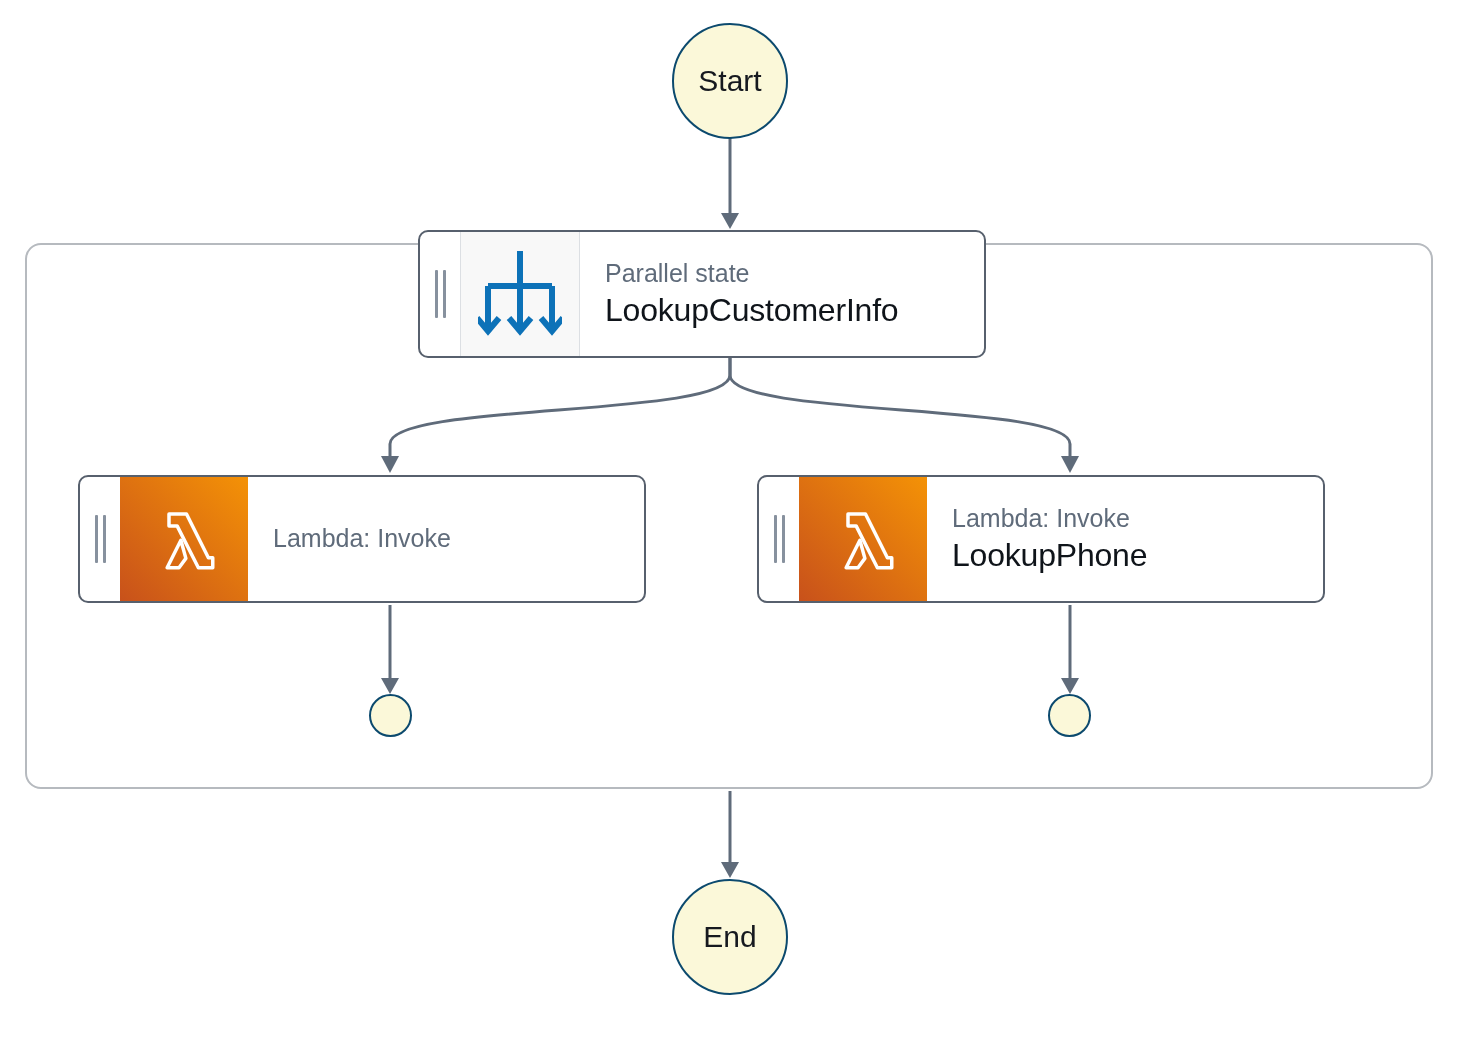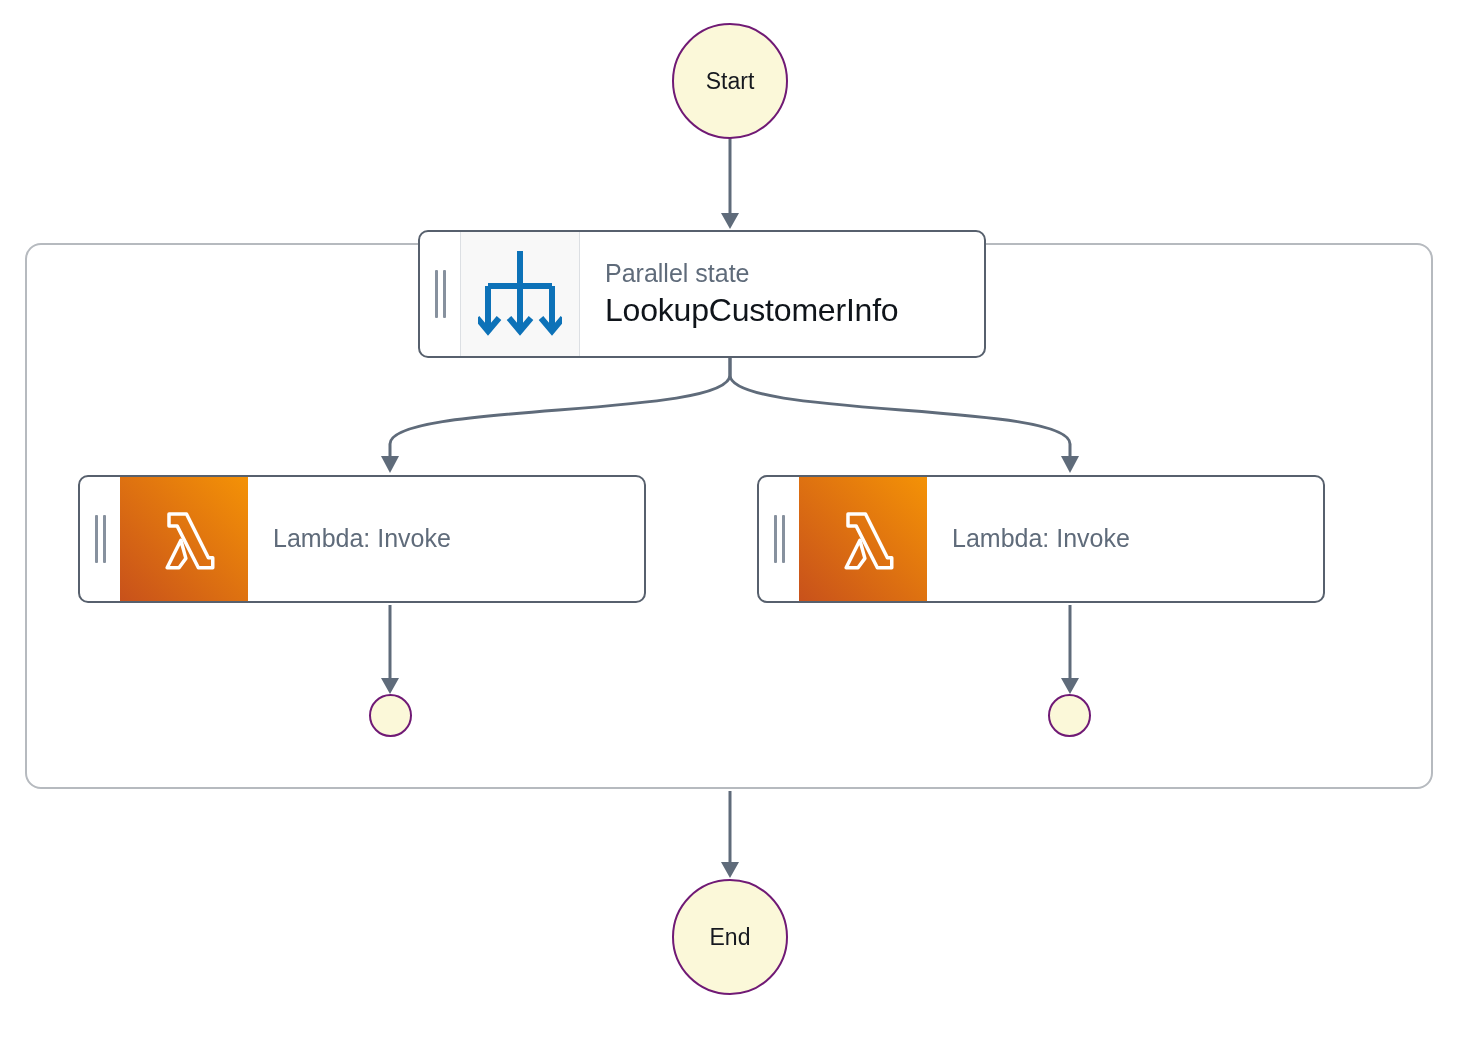--- a/index.html
+++ b/index.html
@@ -33,25 +33,25 @@
     pointer-events: none;
   }
   .edge-line { stroke: #5f6b7a; stroke-width: 3; fill: none; }
   .edge-head { fill: #5f6b7a; stroke: none; }
 
   
   .terminal {
     position: absolute;
     border-radius: 50%;
     background: #fbf8d9;
-    border: 2px solid #701a75;
-    display: flex;
-    align-items: center;
-    justify-content: center;
-    font-size: 23px;
+    border: 2px solid #0c4a6e;
+    display: flex;
+    align-items: center;
+    justify-content: center;
+    font-size: 30px;
     color: #16191f;
     z-index: 2;
   }
   .terminal.big { width: 116px; height: 116px; }
   .terminal.dot { width: 43px; height: 43px; }
   #start-circle { left: 672px; top: 23px; }
   #end-circle   { left: 672px; top: 879px; }
   #dot-left  { left: 369px; top: 694px; }
   #dot-right { left: 1048px; top: 694px; }
 
@@ -217,20 +217,21 @@
     <div class="lambda-cell">
       <svg width="80" height="80" viewBox="0 0 64 64">
         <g stroke="#ffffff" stroke-width="2.8" fill="none" stroke-linejoin="round">
           <path d="M20,12 L34,12 L51.5,47 L55,47 L55,55 L43.5,55 L26.5,21.5 L20,21.5 Z"></path>
           <path d="M29.5,33 L33.5,47.5 L28,55 L18.5,55 Z"></path>
         </g>
       </svg>
     </div>
     <div class="texts">
       <span class="type-label">Lambda: Invoke</span>
+      <span class="title">LookupPhone</span>
     </div>
   </div>
 
   <div id="dot-left" class="terminal dot"></div>
   <div id="dot-right" class="terminal dot"></div>
 
   <div id="end-circle" class="terminal big">
     <span>End</span>
   </div>
 

